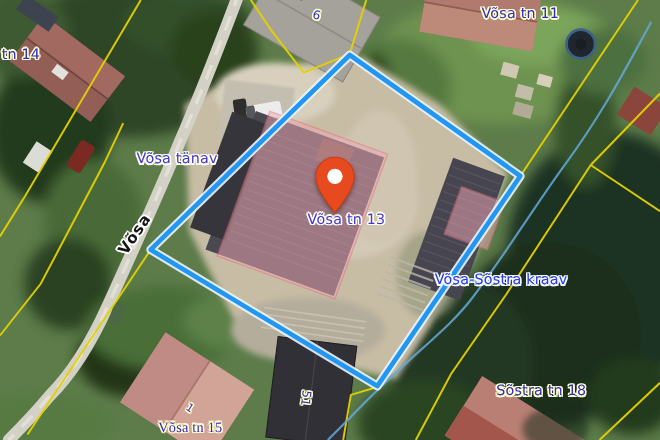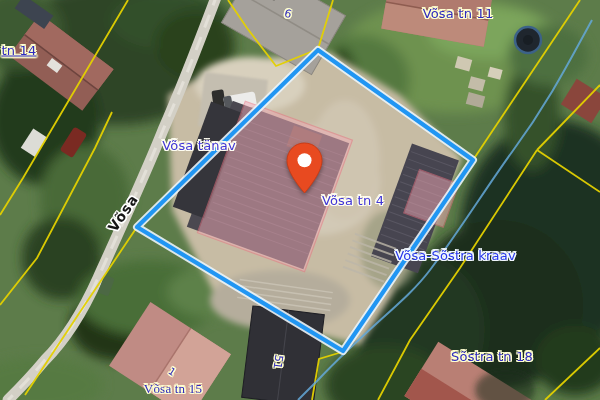--- a/index.html
+++ b/index.html
@@ -14,21 +14,20 @@
   }
   .lbl-addr{
     color:#2f2bbe;
     text-shadow:-1.2px -1.2px 0 #ffffd2,1.2px -1.2px 0 #ffffd2,-1.2px 1.2px 0 #ffffd2,
       1.2px 1.2px 0 #ffffd2,-1.4px 0 0 #ffffd2,1.4px 0 0 #ffffd2,0 -1.4px 0 #ffffd2,0 1.4px 0 #ffffd2;
   }
   .lbl-street{
     color:#4136d6;
     text-shadow:-1.2px -1.2px 0 #fffef2,1.2px -1.2px 0 #fffef2,-1.2px 1.2px 0 #fffef2,
       1.2px 1.2px 0 #fffef2,-1.4px 0 0 #fffef2,1.4px 0 0 #fffef2,0 -1.4px 0 #fffef2,0 1.4px 0 #fffef2;
-    margin-left:38px;
   }
   .lbl-water{
     color:#2838ea;
     text-shadow:-1.2px -1.2px 0 #f2f8ff,1.2px -1.2px 0 #f2f8ff,-1.2px 1.2px 0 #f2f8ff,
       1.2px 1.2px 0 #f2f8ff,-1.4px 0 0 #f2f8ff,1.4px 0 0 #f2f8ff,0 -1.4px 0 #f2f8ff,0 1.4px 0 #f2f8ff;
     padding-left:37px;
   }
   .lbl-road{
     color:#161616;font-weight:bold;font-size:14px;letter-spacing:1px;
     text-shadow:-1.3px -1.3px 0 #fff,1.3px -1.3px 0 #fff,-1.3px 1.3px 0 #fff,
@@ -227,26 +226,26 @@
     </g>
 
     <path d="M592,20 C570,60 550,100 512,152 C490,182 460,230 430,270 C405,303 372,323 318,380 L298,400" fill="none" stroke="#64a8d8" stroke-width="2" opacity=".85"></path>
 
     <g>
       <polygon points="137,227 318,50 473,160 343,351" fill="none" stroke="#eaf4fb" stroke-width="8" opacity=".9" stroke-linejoin="round"></polygon>
       <polygon points="137,227 318,50 473,160 343,351" fill="none" stroke="#2196f3" stroke-width="4.2" stroke-linejoin="round"></polygon>
     </g>
   </svg>
 
-  <div class="lbl lbl-addr" style="left:19px;top:50px;text-decoration:underline;">tn 14</div>
-  <div class="lbl lbl-addr" style="left:458px;top:13px;text-align:right;">Võsa tn 11</div>
+  <div class="lbl lbl-addr" style="left:19px;top:50px;">tn 14</div>
+  <div class="lbl lbl-addr" style="left:473px;top:13px;text-align:right;">Võsa tn 11</div>
   <div class="lbl lbl-addr sm" style="left:288px;top:13px;transform:translate(-50%,-50%) rotate(195deg);">9</div>
   <div class="lbl lbl-street" style="left:161px;top:145px;">Võsa tänav</div>
   <div class="lbl lbl-road" style="left:123px;top:213px;transform:translate(-50%,-50%) rotate(-56deg);">Võsa</div>
-  <div class="lbl lbl-street" style="left:315px;top:200px;">Võsa tn 4</div>
+  <div class="lbl lbl-street" style="left:315px;top:200px;">Võsa tn 13</div>
   <div class="lbl lbl-water" style="left:437px;top:255px;">Võsa-Sõstra kraav</div>
   <div class="lbl lbl-addr" style="left:492px;top:356px;">Sõstra tn 18</div>
   <div class="lbl lbl-addr" style="left:173px;top:388px;font-family:Liberation Serif, serif;">Võsa tn 15</div>
   <div class="lbl lbl-addr sm" style="left:278px;top:362px;transform:translate(-50%,-50%) rotate(98deg);">51</div>
   <div class="lbl lbl-addr xs" style="left:172px;top:372px;transform:translate(-50%,-50%) rotate(33deg);">1</div>
 
   <svg id="pin" width="37" height="53" viewBox="0 0 37 53">
     <path d="M18.5 1 C8.8 1 1 8.8 1 18.6 c0 13 17.5 32.4 17.5 32.4 s17.5-19.4 17.5-32.4 C36 8.8 28.2 1 18.5 1 z" fill="#e84a20" stroke="#c93c16" stroke-width="1"></path>
     <circle cx="18.5" cy="18.3" r="7" fill="#ffffff"></circle>
   </svg>

